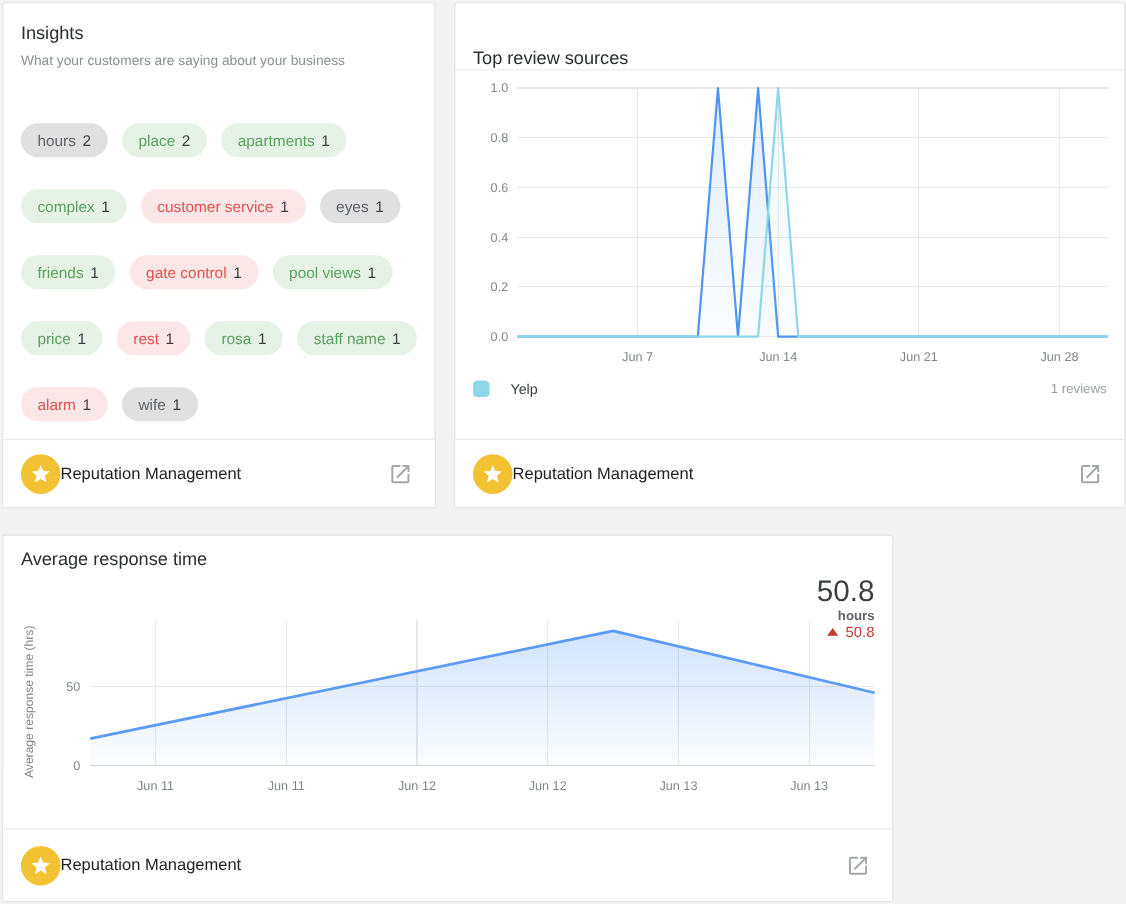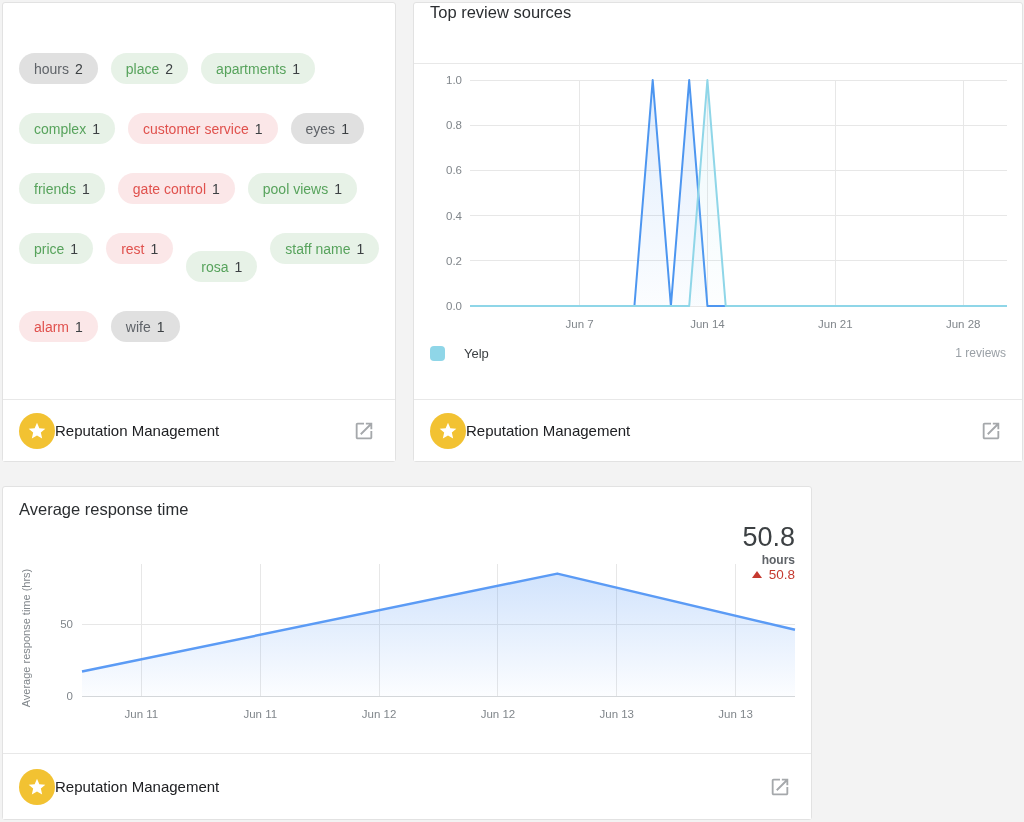--- a/index.html
+++ b/index.html
@@ -47,21 +47,21 @@
   .pill {
     display:inline-flex; align-items:center; gap:6px;
     height:31px; padding:0 15px; border-radius:16px;
     font-size:14px; cursor:pointer; white-space:nowrap;
   }
   .pill .cnt { color:#3c4043; }
 
   
   .card-head2 {
     height:61px; border-bottom:1px solid #e8e8e8;
-    display:flex; align-items:flex-start; padding:0 16px; box-sizing:border-box;
+    display:flex; align-items:flex-end; padding:0 16px; box-sizing:border-box;
   }
   #svg-reviews { display:block; margin:2px 16px 0; }
   .legend { padding:2px 16px 0; }
   .legend-row { display:flex; align-items:center; height:26px; }
   .swatch { width:15px; height:15px; border-radius:4px; margin-right:19px; flex:0 0 auto; }
   .legend-name { font-size:13px; color:#3c4043; }
   .legend-total { margin-left:auto; font-size:12px; color:#9aa0a6; }
 
   
   .resp-head { padding:13px 16px 0; }
@@ -79,20 +79,24 @@
   
   .tick { font-size:11.5px; fill:#80868b; font-family:"Liberation Sans", sans-serif; }
   .ylab { font-size:11px; fill:#80868b; font-family:"Liberation Sans", sans-serif; }
   .grid { stroke:#e7e7e7; stroke-width:1; shape-rendering:crispEdges; }
   .axisline { stroke:#d4d7da; stroke-width:1; shape-rendering:crispEdges; }
 </style>
 </head>
 <body>
 
 <section class="card" id="card-insights">
+  <div class="card-head">
+    <div class="card-title">Insights</div>
+    <div class="card-sub">What your customers are saying about your business</div>
+  </div>
   <div class="tags" id="tag-rows">
       <div class="tag-row">
         <span class="pill" style="background: rgb(224, 224, 224);">
           <span style="color: rgb(95, 99, 104);">hours</span>
           <span class="cnt">2</span>
         </span>
         <span class="pill" style="background: rgb(231, 242, 231);">
           <span style="color: rgb(87, 163, 92);">place</span>
           <span class="cnt">2</span>
         </span>
@@ -131,21 +135,21 @@
       </div>
       <div class="tag-row">
         <span class="pill" style="background: rgb(231, 242, 231);">
           <span style="color: rgb(87, 163, 92);">price</span>
           <span class="cnt">1</span>
         </span>
         <span class="pill" style="background: rgb(251, 231, 232);">
           <span style="color: rgb(224, 81, 77);">rest</span>
           <span class="cnt">1</span>
         </span>
-        <span class="pill" style="background: rgb(231, 242, 231); margin-top: 18px;">
+        <span class="pill" style="background: rgb(231, 242, 231);">
           <span style="color: rgb(87, 163, 92);">rosa</span>
           <span class="cnt">1</span>
         </span>
         <span class="pill" style="background: rgb(231, 242, 231);">
           <span style="color: rgb(87, 163, 92);">staff name</span>
           <span class="cnt">1</span>
         </span>
       </div>
       <div class="tag-row">
         <span class="pill" style="background: rgb(251, 231, 232);">

